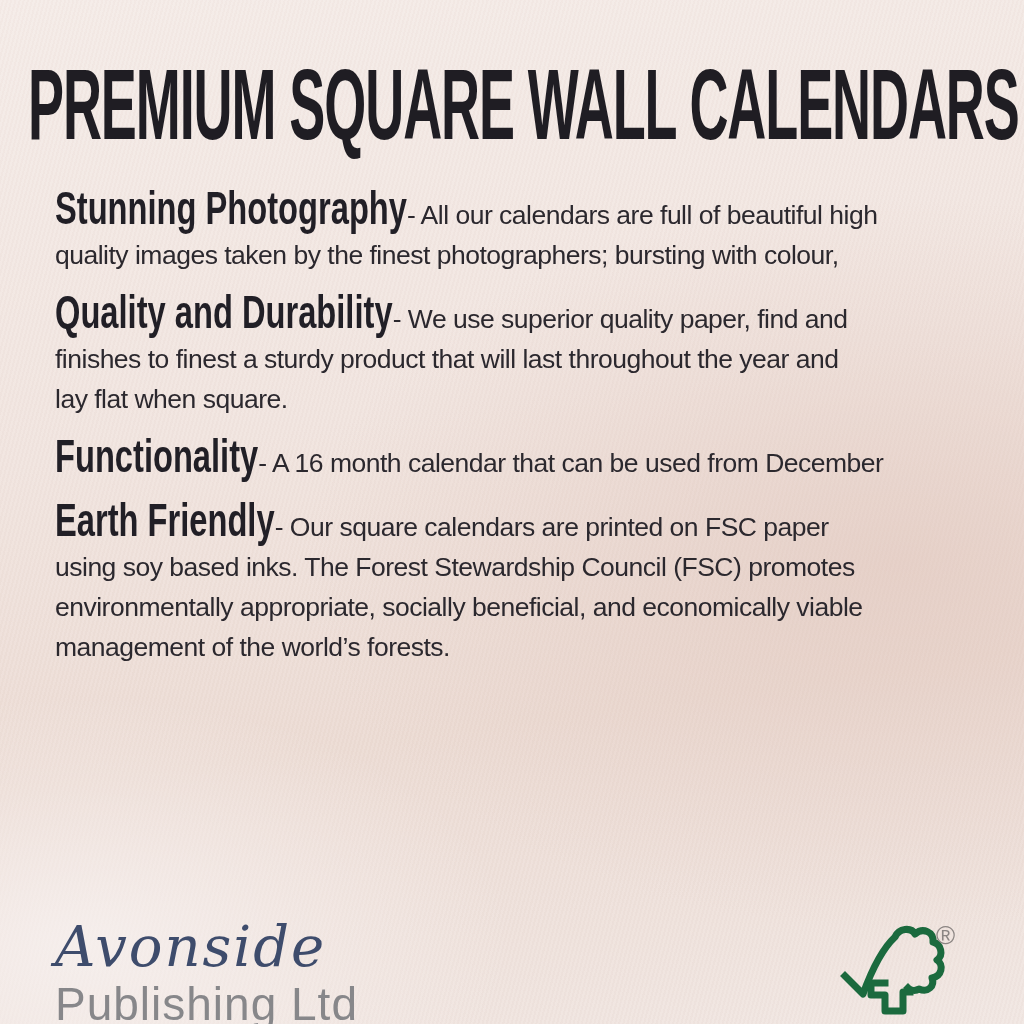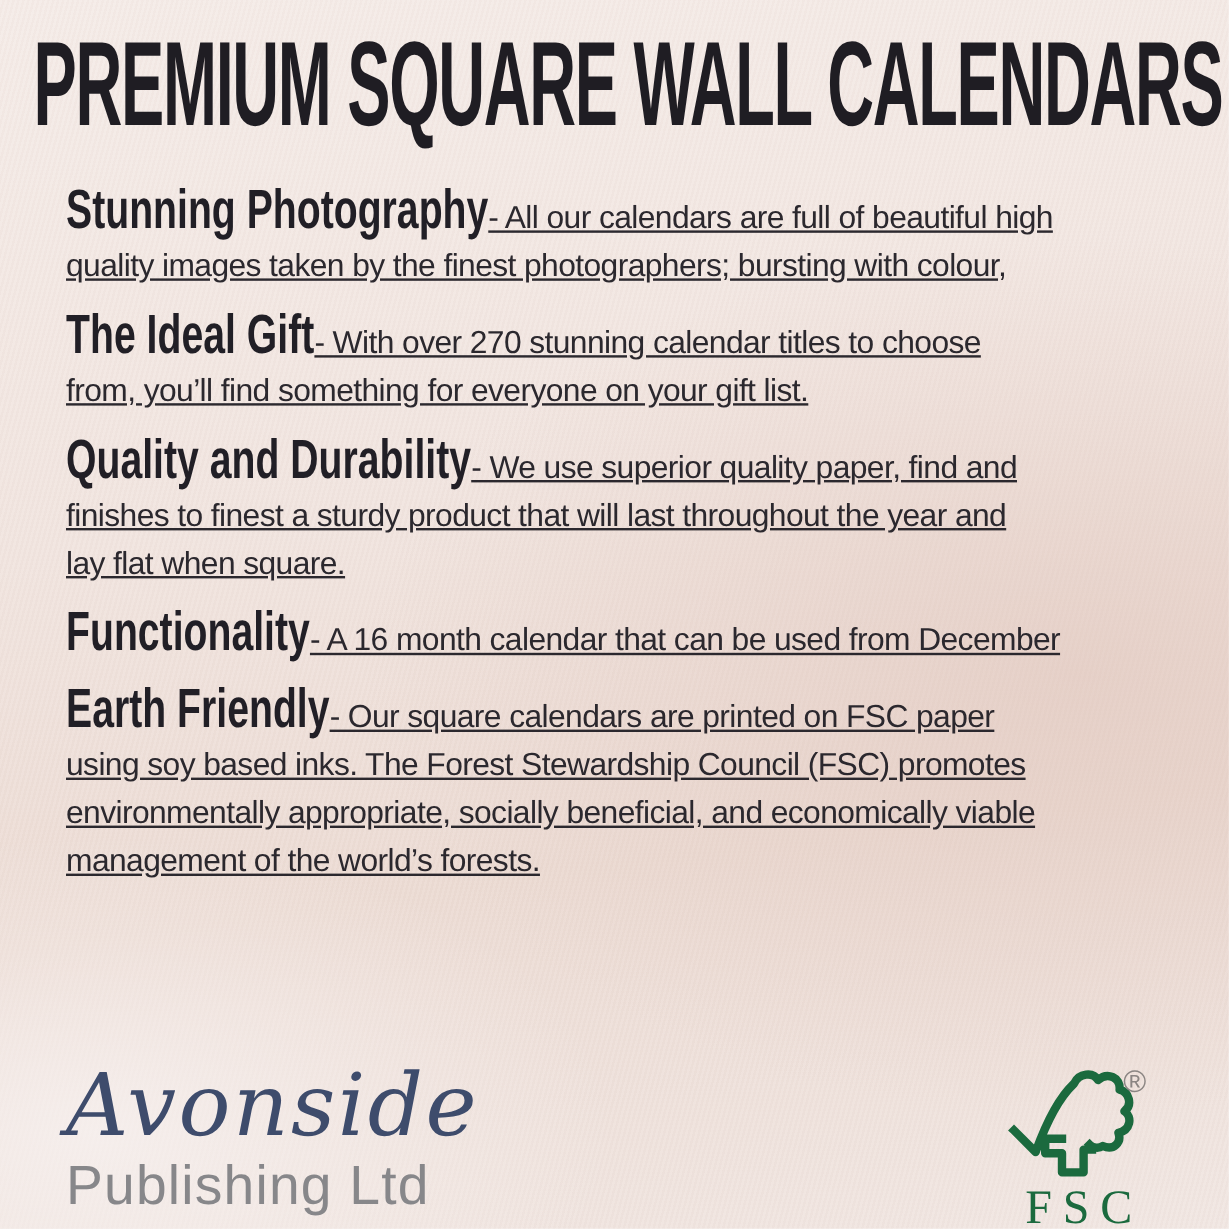--- a/index.html
+++ b/index.html
@@ -9,56 +9,56 @@
     background:
       radial-gradient(90% 55% at 88% 55%, rgba(222,194,184,0.50), rgba(222,194,184,0) 65%),
       radial-gradient(70% 40% at 8% 92%, rgba(248,243,242,0.75), rgba(248,243,242,0) 60%),
       repeating-linear-gradient(105deg, rgba(255,255,255,0.045) 0 2px, rgba(172,140,128,0.035) 2px 4px),
       linear-gradient(172deg, #f5ece8 0%, #f1e5e0 40%, #ecdcd4 68%, #f1e7e3 100%);
     color: #2b282e;
   }
   .poster { position: relative; width: 1024px; height: 1024px; }
 
   .title-wrap {
-    margin: 20px 28px 0 28px;
+    margin: 54px 28px 0 28px;
     text-align: left;
     line-height: 100px;
     height: 112px;
   }
   .title {
     font-size: 100px;
     font-weight: bold;
     letter-spacing: -2px;
     color: #1f1d23;
     white-space: nowrap;
   }
 
   [data-xscale] { display: inline-block; transform-origin: 0 100%; white-space: nowrap; }
 
   .sections { margin: 22px 0 0 55px; width: 915px; }
-  .section { margin: 0 0 17px 0; font-size: 26.5px; letter-spacing: -0.5px; line-height: 40px; text-decoration: underline; }
+  .section { margin: 0 0 17px 0; font-size: 26.5px; letter-spacing: -0.5px; line-height: 40px; }
   .section .heading {
     font-size: 46px;
     font-weight: bold;
     color: #211f26;
     letter-spacing: 0;
     margin-right: 10px;
   }
   .section .line { display: block; white-space: nowrap; }
   .section .frag { white-space: nowrap; }
 
   .footer {
     position: absolute; left: 0; right: 0; bottom: 18px;
     display: flex; justify-content: space-between; align-items: flex-start;
     padding: 0 36px 0 55px;
   }
   .pub-name {
     font-family: "DejaVu Serif", serif;
     font-style: italic;
-    font-size: 72px;
+    font-size: 56px;
     line-height: 1.05;
     color: #3e4c6c;
     letter-spacing: 2px;
   }
   .pub-sub {
     font-size: 46px;
     color: #87878a;
     letter-spacing: 1px;
     margin-top: 0px;
   }
@@ -78,21 +78,20 @@
 <body>
 
 <div class="poster">
 
   <h1 class="title-wrap"><span class="title" data-xscale="0.54" style="transform: scaleX(0.54); margin-right: -844.1px;">PREMIUM SQUARE WALL CALENDARS</span></h1>
 
   <div class="sections">
 
     <p class="section"><span class="heading" data-xscale="0.71" style="transform: scaleX(0.71); margin-right: -143.84px;">Stunning Photography</span><span class="frag">- All our calendars are full of beautiful high</span><span class="line">quality images taken by the finest photographers; bursting with colour,</span></p>
 
-    <p class="section"><span class="heading" data-xscale="0.71" style="transform: scaleX(0.71); margin-right: -84.39px;">The Ideal Gift</span><span class="frag">- With over 270 stunning calendar titles to choose</span><span class="line">from, you’ll find something for everyone on your gift list.</span></p>
 
     <p class="section"><span class="heading" data-xscale="0.71" style="transform: scaleX(0.71); margin-right: -137.75px;">Quality and Durability</span><span class="frag">- We use superior quality paper, find and</span><span class="line">finishes to finest a sturdy product that will last throughout the year and</span><span class="line">lay flat when square.</span></p>
 
     <p class="section"><span class="heading" data-xscale="0.71" style="transform: scaleX(0.71); margin-right: -82.94px;">Functionality</span><span class="frag">- A 16 month calendar that can be used from December</span></p>
 
     <p class="section"><span class="heading" data-xscale="0.71" style="transform: scaleX(0.71); margin-right: -89.61px;">Earth Friendly</span><span class="frag">- Our square calendars are printed on FSC paper</span><span class="line">using soy based inks. The Forest Stewardship Council (FSC) promotes</span><span class="line">environmentally appropriate, socially beneficial, and economically viable</span><span class="line">management of the world’s forests.</span></p>
 
   </div>
 
   <div class="footer">

